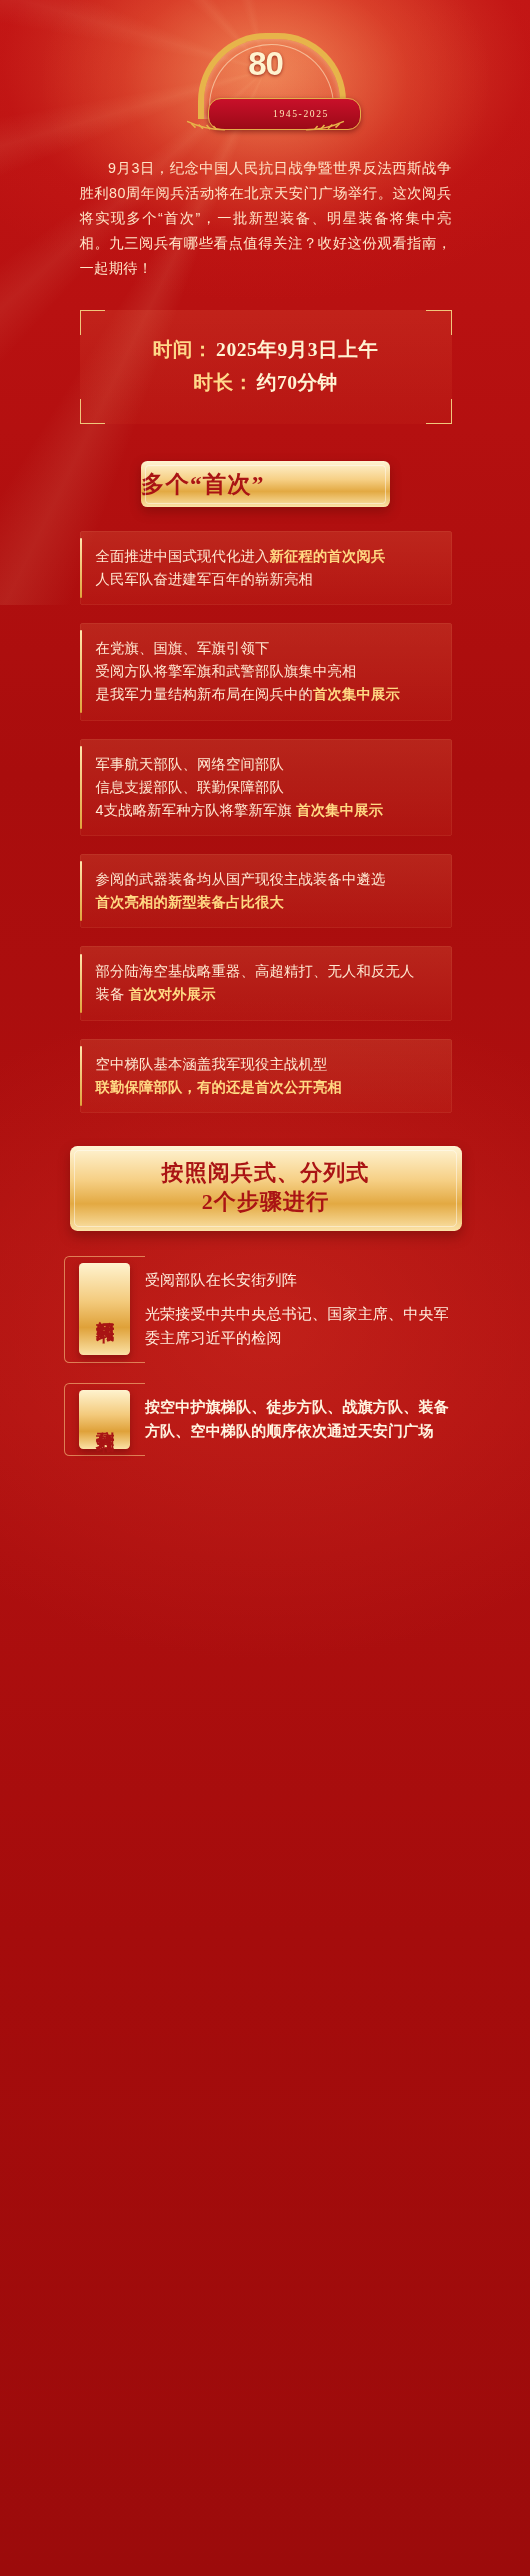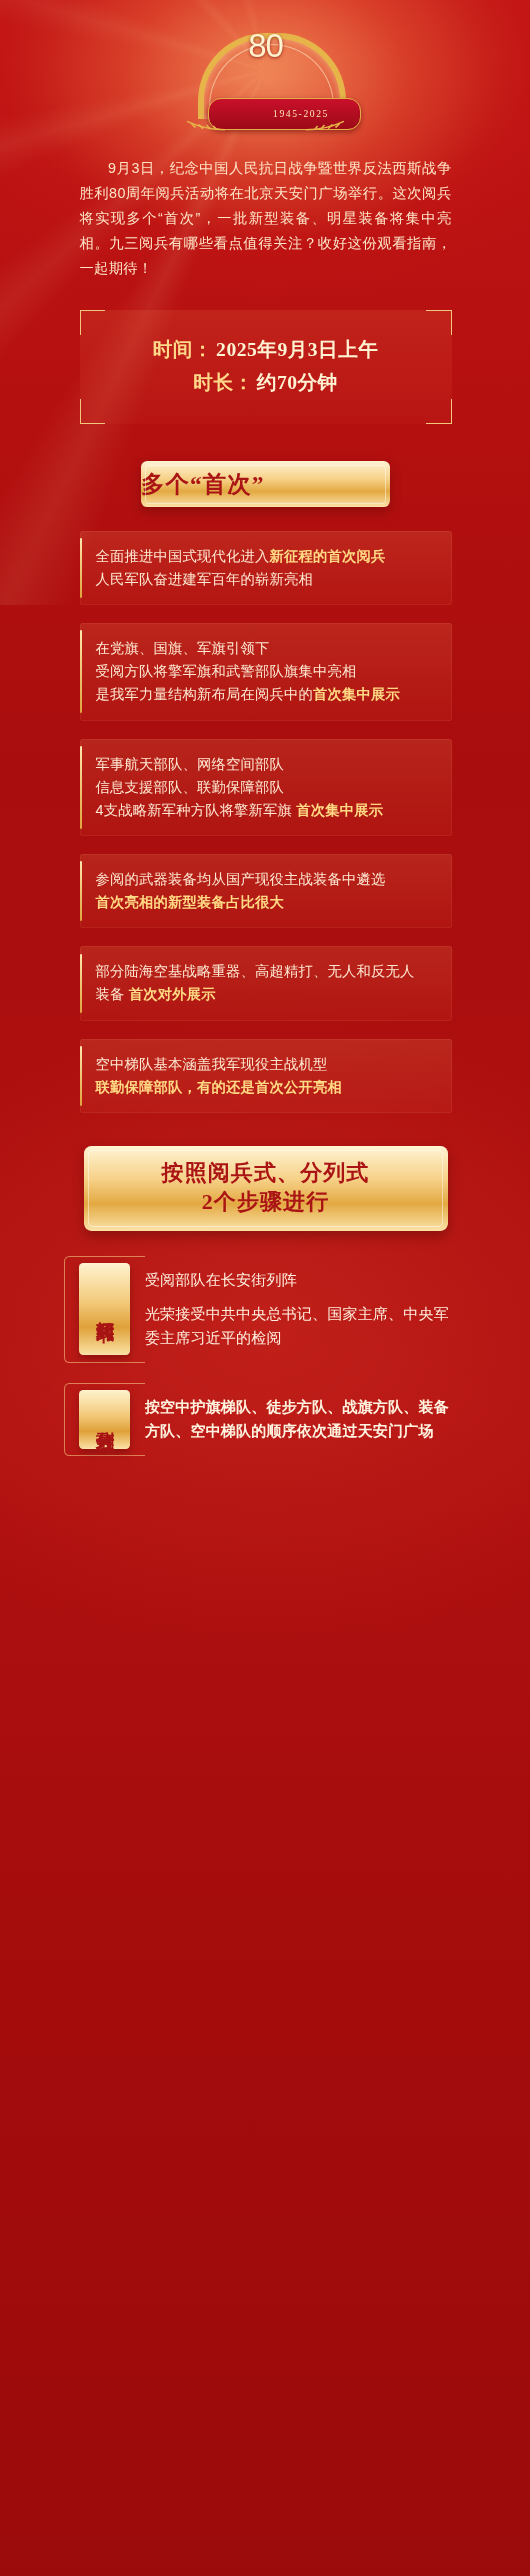--- a/index.html
+++ b/index.html
@@ -94,22 +94,23 @@
   .emblem-arc::before {
     content: "";
     position: absolute;
     top: 5.3px; left: 5.3px; right: 5.3px; bottom: 0;
     border-radius: 63px 63px 0 0;
     border: 1.6px solid rgba(255,245,210,.55);
     border-bottom: none;
   }
   .emblem-num {
     position: relative;
+    margin-top: 18px;
     font-size: 33px;
-    font-weight: normal;
+    font-weight: bold;
     letter-spacing: -1.1px;
     color: #fff3cf;
     text-shadow: 0 1.1px 3.2px rgba(130,20,10,.85);
     line-height: 1;
   }
   .emblem-base {
     position: absolute;
     bottom: 5.3px; left: 50%;
     margin-left: -58px;
     width: 117px; height: 30px;
@@ -291,21 +292,21 @@
     letter-spacing: 0.2px;
   }
   .card p .hl {
     color: #ffd983;
     font-weight: bold;
   }
 
   
   .steps-banner {
     margin: 33px auto 0;
-    width: 364px;
+    width: 392px;
     padding: 11.7px 0 14px;
     border-radius: 7.4px;
     background: linear-gradient(180deg, #fff4d4 0%, #f6d086 40%, #e3a942 68%, #fbe3a9 100%);
     box-shadow: 0 5.3px 11.7px rgba(90,10,5,.42);
     text-align: center;
     position: relative;
   }
   .steps-banner::after {
     content: "";
     position: absolute;

